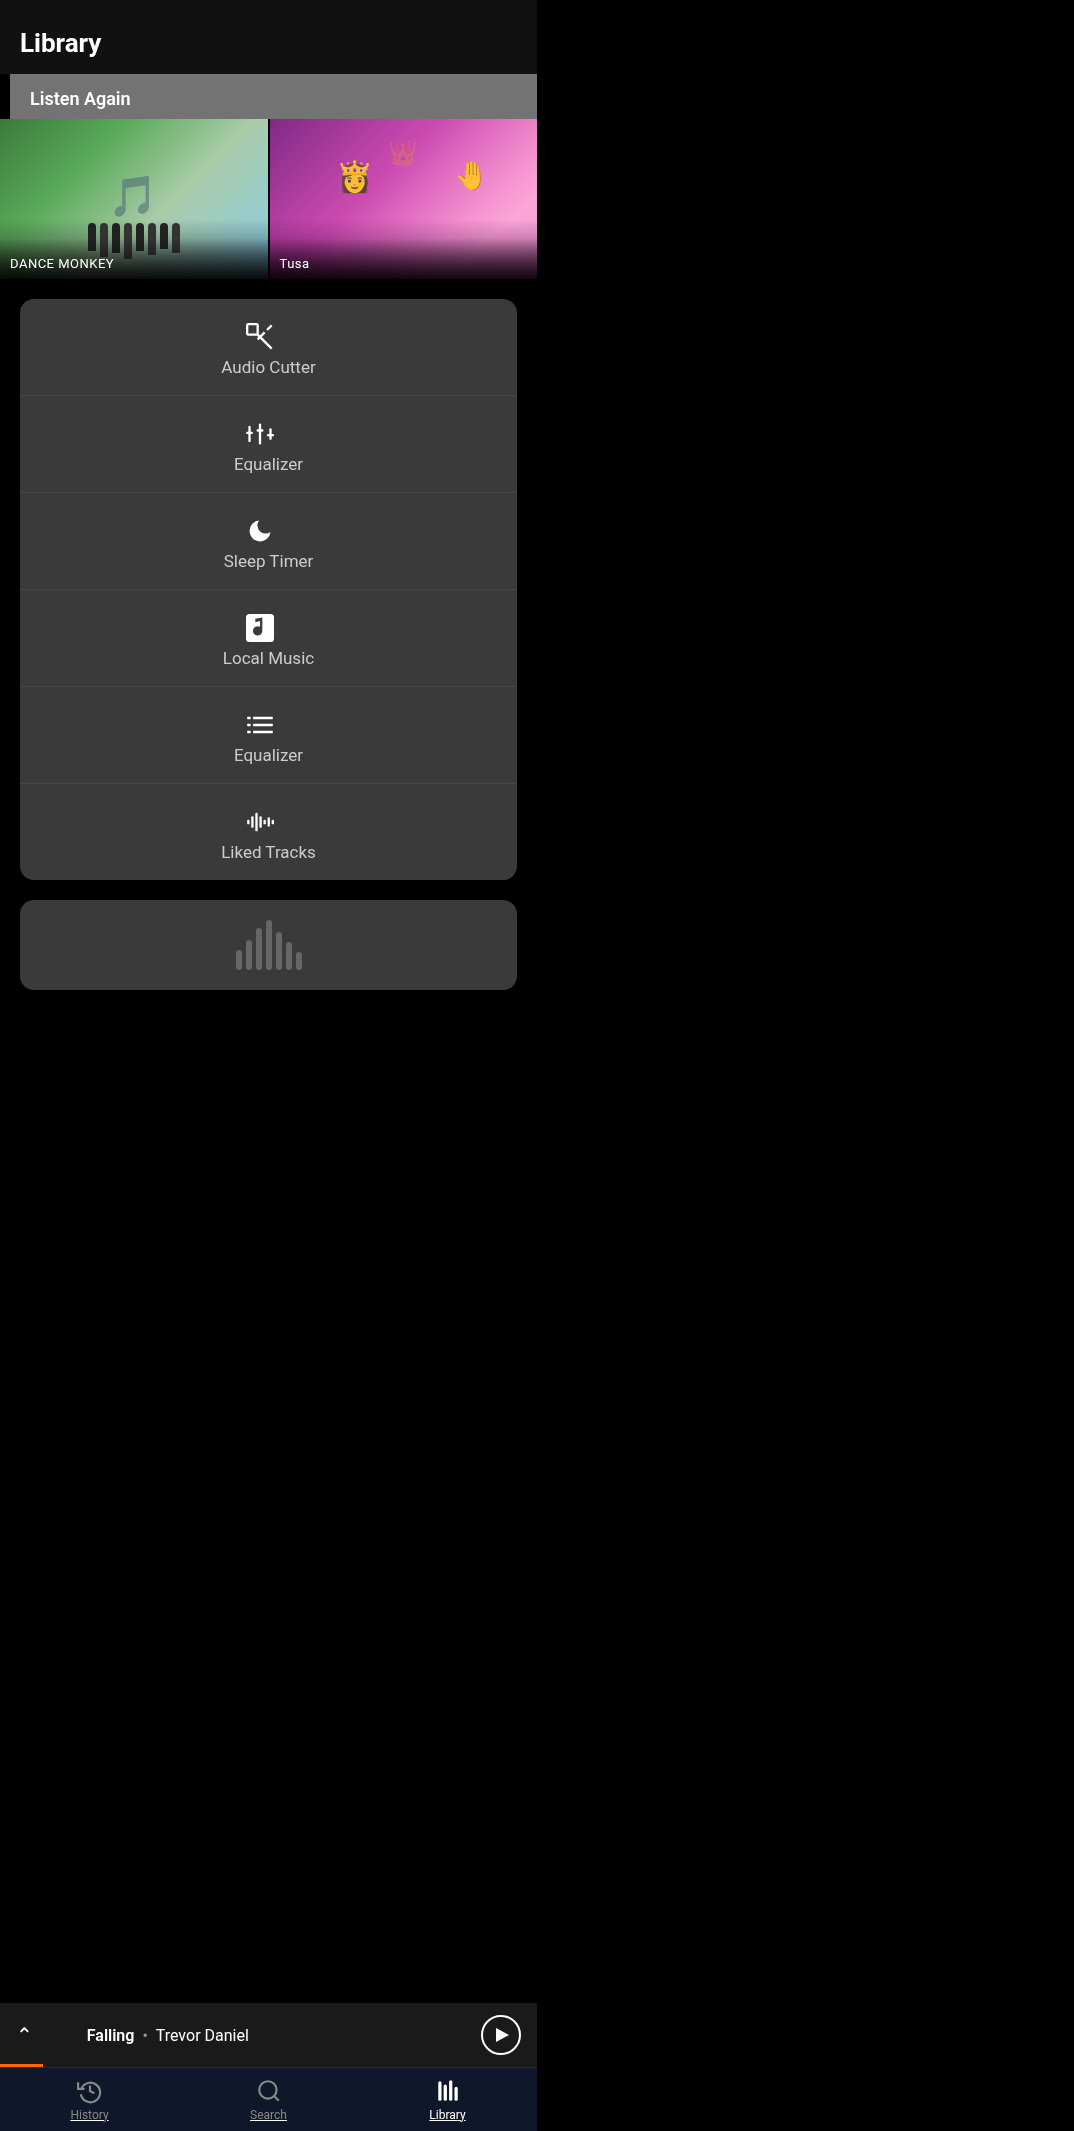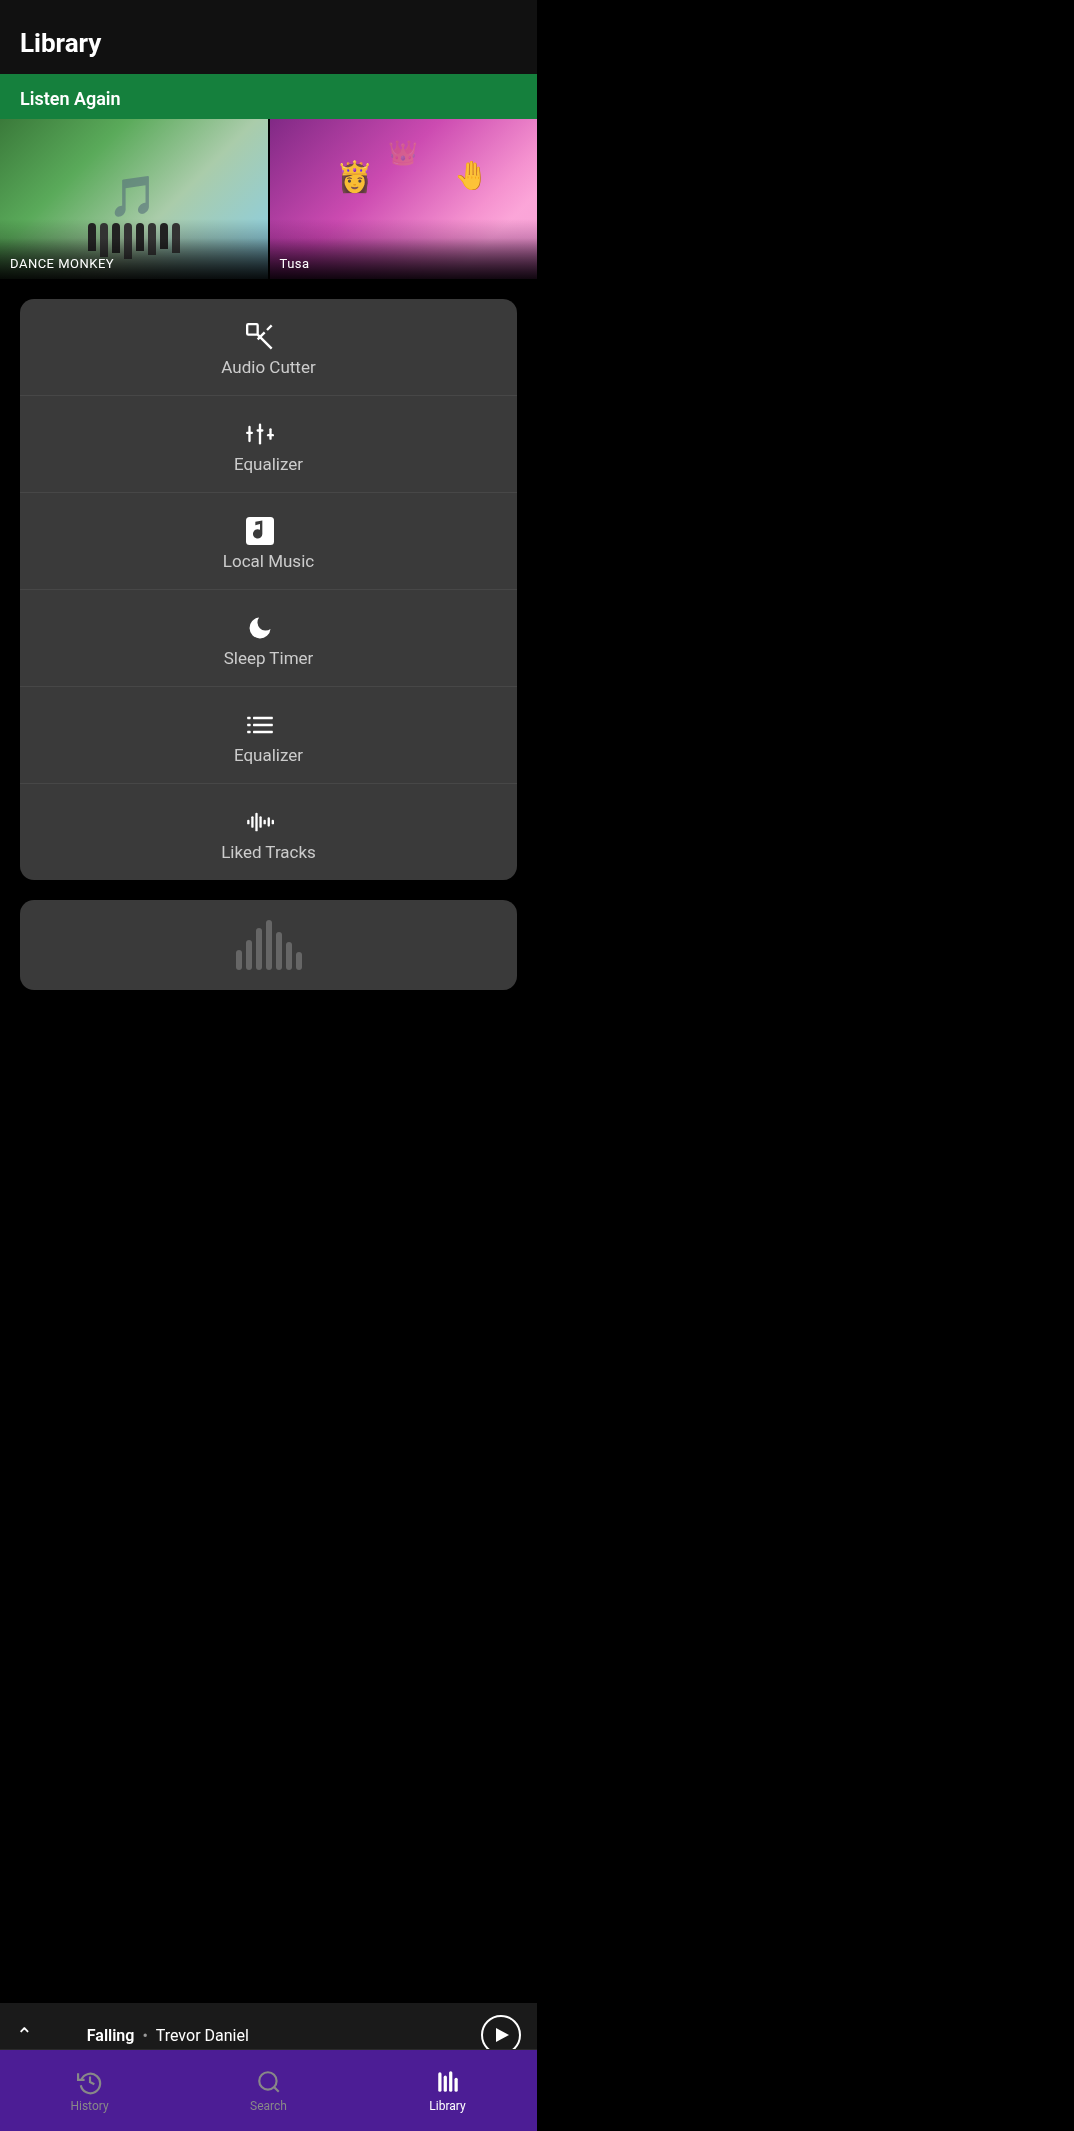--- a/index.html
+++ b/index.html
@@ -20,22 +20,23 @@
       padding: 28px 20px 16px;
     }
     .header-title {
       font-size: 26px;
       font-weight: 700;
       color: #fff;
     }
 
     
     .section-title-bar {
-      background: #15803d;
+      background: #737373;
       padding: 14px 20px 10px;
+      margin-left: 10px;
     }
     .section-title {
       font-size: 18px;
       font-weight: 600;
       color: #fff;
     }
 
     
     .album-row {
       display: flex;
@@ -238,24 +239,25 @@
       margin-left: 3px;
     }
 
     
     .bottom-nav {
       position: fixed;
       bottom: 0;
       left: 0;
       right: 0;
       width: 537px;
-      background: #4c1d95;
-      display: flex;
-      height: 82px;
+      background: #0f172a;
+      display: flex;
+      height: 64px;
       border-top: 1px solid #2a2a2a;
+      text-decoration: underline;
     }
     .nav-item {
       flex: 1;
       display: flex;
       flex-direction: column;
       align-items: center;
       justify-content: center;
       gap: 4px;
       cursor: pointer;
       color: #888;
@@ -343,34 +345,34 @@
         <rect x="9" y="8" width="6" height="2" rx="1"></rect>
         <rect x="18" y="12" width="6" height="2" rx="1"></rect>
       </svg>
     </div>
     <span class="menu-label">Equalizer</span>
   </div>
 
   <div class="menu-item">
     <div class="menu-icon">
       <svg viewBox="0 0 24 24" fill="white" xmlns="http://www.w3.org/2000/svg">
+        <path d="M21 12.79A9 9 0 1 1 11.21 3a7 7 0 0 0 9.79 9.79z"></path>
+      </svg>
+    </div>
+    <span class="menu-label">Sleep Timer</span>
+  </div>
+
+  <div class="menu-item">
+    <div class="menu-icon">
+      <svg viewBox="0 0 24 24" fill="white" xmlns="http://www.w3.org/2000/svg">
     <rect x="0" y="0" width="24" height="24" rx="3" fill="white"></rect>
     <path fill="#3a3a3a" d="M14 4v10.54A4 4 0 1 1 12 11V6l-4 1V4l6-1z"></path>
   </svg>
     </div>
     <span class="menu-label">Local Music</span>
-  </div>
-
-  <div class="menu-item">
-    <div class="menu-icon">
-      <svg viewBox="0 0 24 24" fill="white" xmlns="http://www.w3.org/2000/svg">
-        <path d="M21 12.79A9 9 0 1 1 11.21 3a7 7 0 0 0 9.79 9.79z"></path>
-      </svg>
-    </div>
-    <span class="menu-label">Sleep Timer</span>
   </div>
 
   <div class="menu-item">
     <div class="menu-icon">
       <svg viewBox="0 0 24 24" fill="white" xmlns="http://www.w3.org/2000/svg">
         <rect x="1" y="5" width="3" height="2" rx="0.5"></rect>
         <rect x="6" y="5" width="17" height="2" rx="0.5"></rect>
         <rect x="1" y="11" width="3" height="2" rx="0.5"></rect>
         <rect x="6" y="11" width="17" height="2" rx="0.5"></rect>
         <rect x="1" y="17" width="3" height="2" rx="0.5"></rect>

